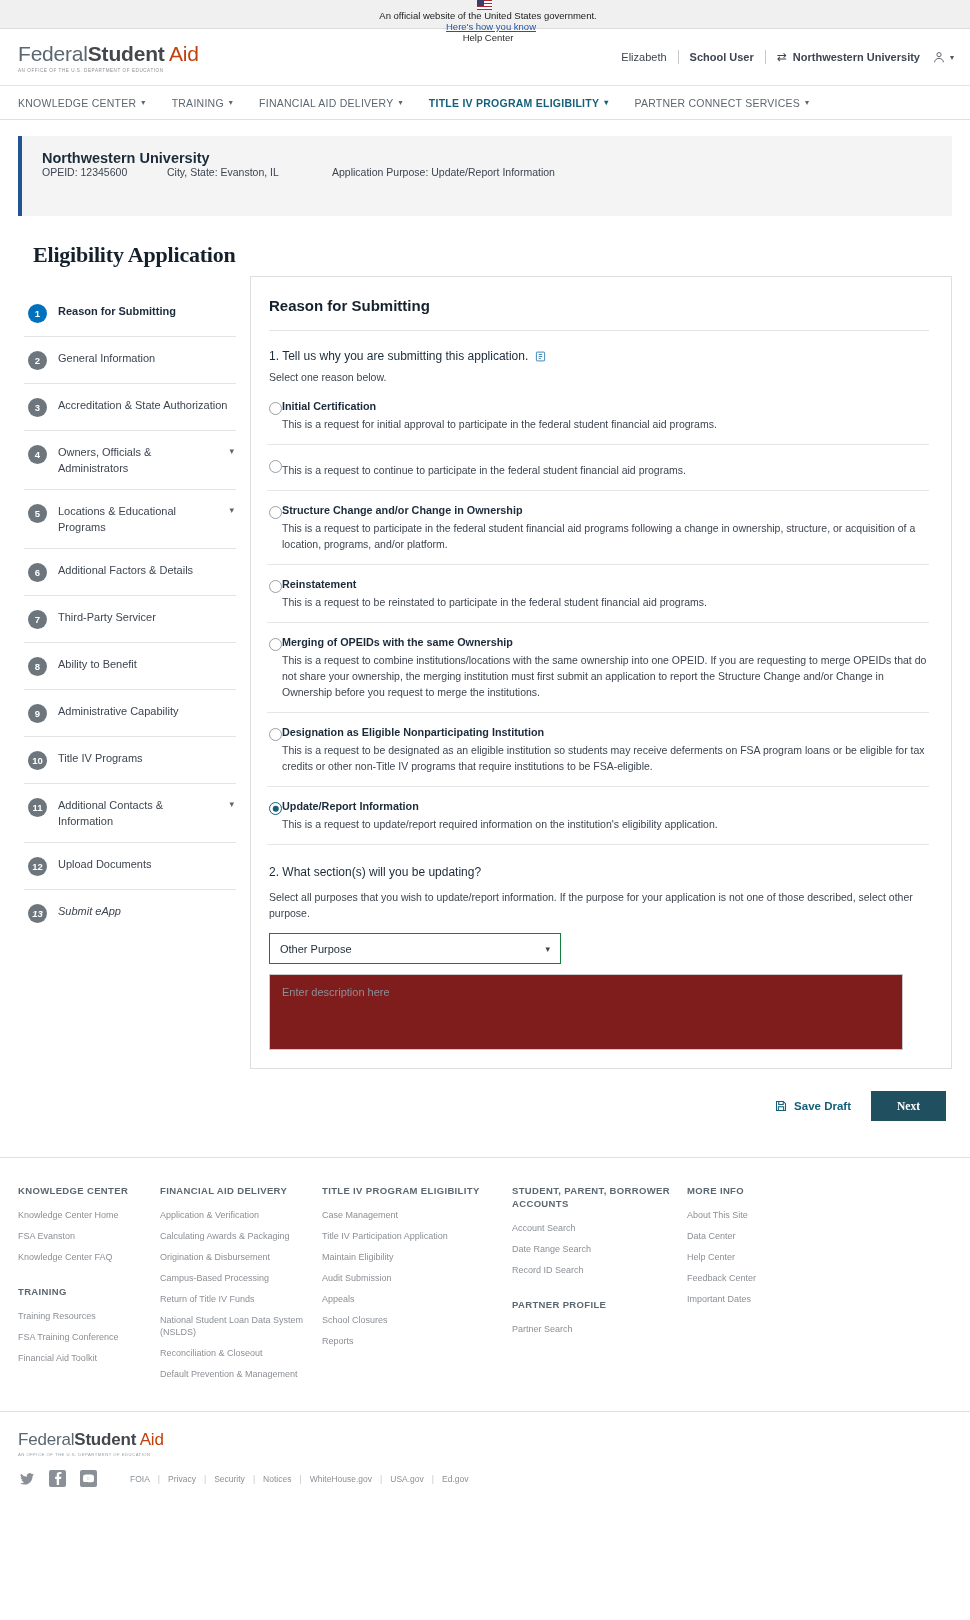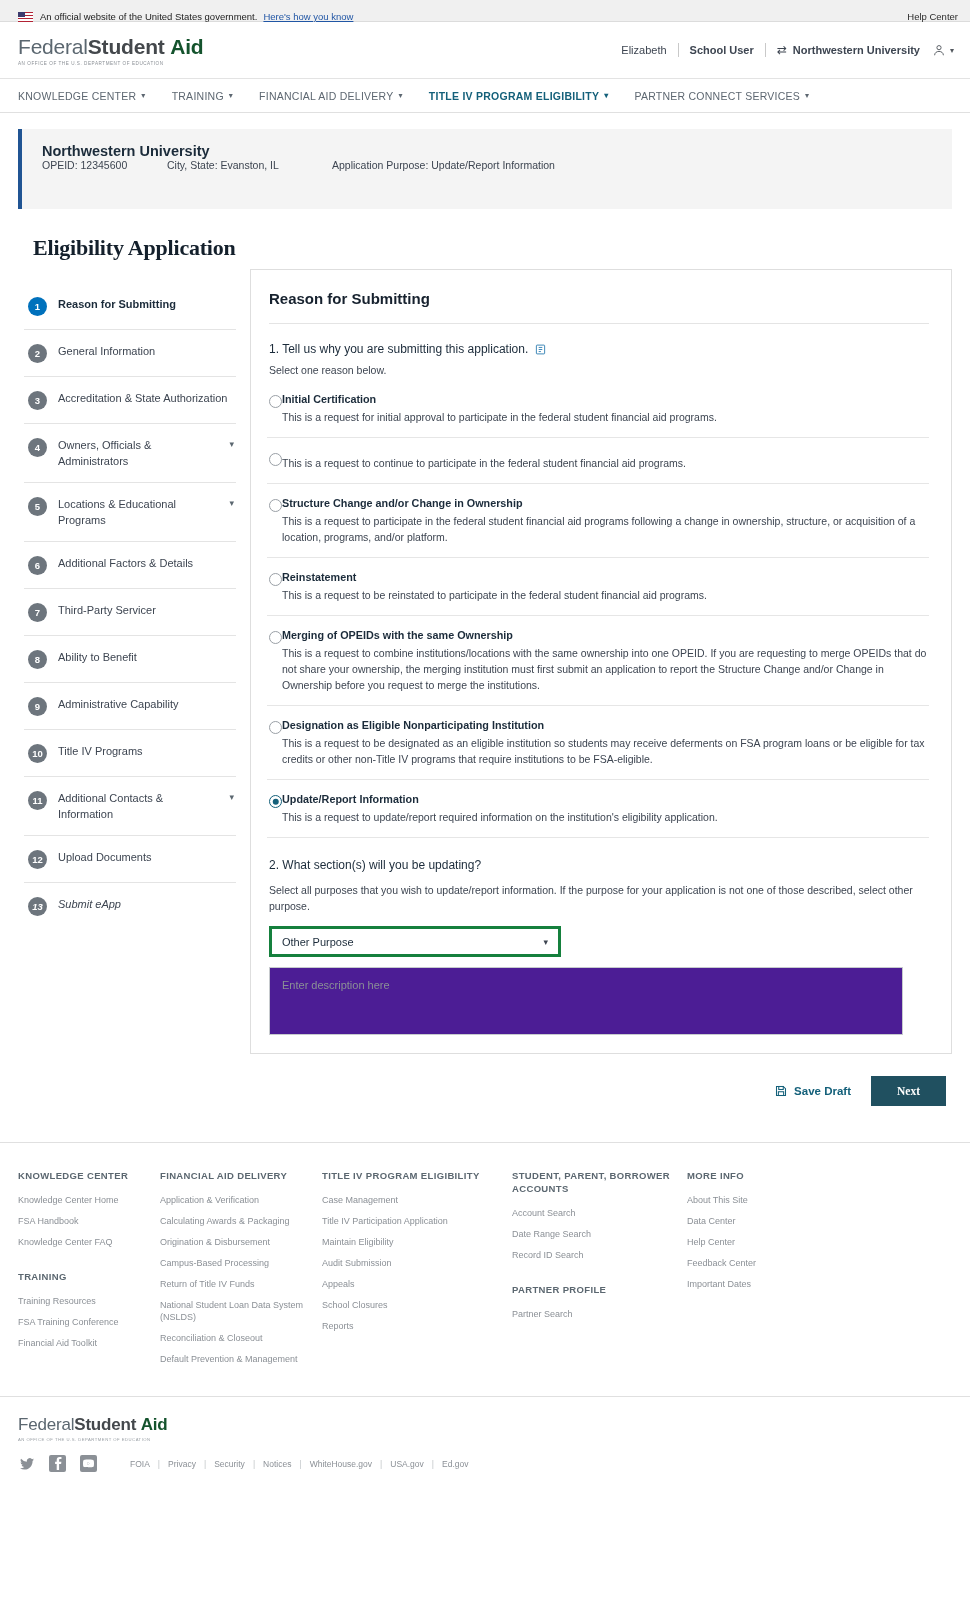--- a/index.html
+++ b/index.html
@@ -13,26 +13,27 @@
     width: 970px;
     min-height: 1620px;
     background: #ffffff;
     position: relative;
   }
 
   
   .gov-banner {
     background: #f0f0f0;
     border-bottom: 1px solid #dcdcdc;
-    height: 22px;
+    height: 29px;
     display: flex;
     align-items: center;
-    padding: 12px 12px 0 18px;
+    padding: 0 12px 0 18px;
     font-size: 9.5px;
     color: #1b1b1b;
+    flex-direction: column;
   }
   .flag {
     width: 15px; height: 10px;
     margin-right: 7px;
     position: relative;
     display: inline-block;
     background: linear-gradient(to bottom,
       #b22234 0 14.3%, #fff 14.3% 28.6%, #b22234 28.6% 42.9%,
       #fff 42.9% 57.2%, #b22234 57.2% 71.5%, #fff 71.5% 85.8%, #b22234 85.8% 100%);
     flex: none;
@@ -54,21 +55,21 @@
     display: flex;
     align-items: center;
     padding: 0 16px 0 18px;
     border-bottom: 1px solid #e3e3e3;
     background: #fff;
   }
   .logo-wrap { display: flex; flex-direction: column; justify-content: center; }
   .logo-line { font-size: 21px; letter-spacing: -0.2px; line-height: 24px; white-space: nowrap; }
   .logo-federal { color: #5b6770; font-weight: 300; }
   .logo-student { color: #44484c; font-weight: 700; }
-  .logo-aid { color: #14532d; font-weight: 700; }
+  .logo-aid { color: #c2410c; font-weight: 400; }
   .logo-sub {
     font-size: 4.6px;
     color: #8b9096;
     letter-spacing: 0.55px;
     margin-top: 2px;
     text-transform: uppercase;
   }
   .header-right {
     margin-left: auto;
     display: flex;
@@ -194,32 +195,32 @@
   .opt-body { flex: 1; }
   .opt-label { font-size: 10.8px; font-weight: 700; color: #1b2b3a; }
   .opt-desc { font-size: 10.5px; color: #3d4551; line-height: 16px; margin-top: 4px; }
 
   .q2-title { font-size: 12px; color: #1b2b3a; margin: 20px 0 0 2px; }
   .q2-sub { font-size: 10.5px; color: #3d4551; line-height: 16px; margin: 10px 0 0 2px; }
 
   .select-box {
     margin: 12px 0 0 2px;
     width: 292px; height: 31px;
-    border: 3px solid #15803d;
+    border: 1px solid #15803d;
     background: #fff;
     display: flex; align-items: center;
     padding: 4px 10px;
     font-size: 11px; color: #1b2b3a;
   }
   .select-box .sc { margin-left: auto; font-size: 9px; color: #3d4551; }
   .textarea-box {
     margin: 10px 0 0 2px;
-    width: 634px; height: 68px;
+    width: 634px; height: 76px;
     border: 1px solid #c6cacd;
-    background: #4c1d95;
+    background: #7f1d1d;
     padding: 11px 12px;
     font-size: 11px; color: #8b9096;
   }
 
   
   .actions {
     display: flex; align-items: center; justify-content: flex-end;
     gap: 20px;
     margin: 22px 6px 0 0;
   }
@@ -504,21 +505,21 @@
       </div>
     </div>
   </div>
 
   <div class="footer-sep"></div>
   <div class="footer">
 
     <div class="fcol">
       <div class="fhead">KNOWLEDGE CENTER</div>
       <div class="flink">Knowledge Center Home</div>
-      <div class="flink">FSA Handbook</div>
+      <div class="flink">FSA Evanston</div>
       <div class="flink">Knowledge Center FAQ</div>
       <div class="fhead second">TRAINING</div>
       <div class="flink">Training Resources</div>
       <div class="flink">FSA Training Conference</div>
       <div class="flink">Financial Aid Toolkit</div>
     </div>
 
     <div class="fcol">
       <div class="fhead">FINANCIAL AID DELIVERY</div>
       <div class="flink">Application &amp; Verification</div>

